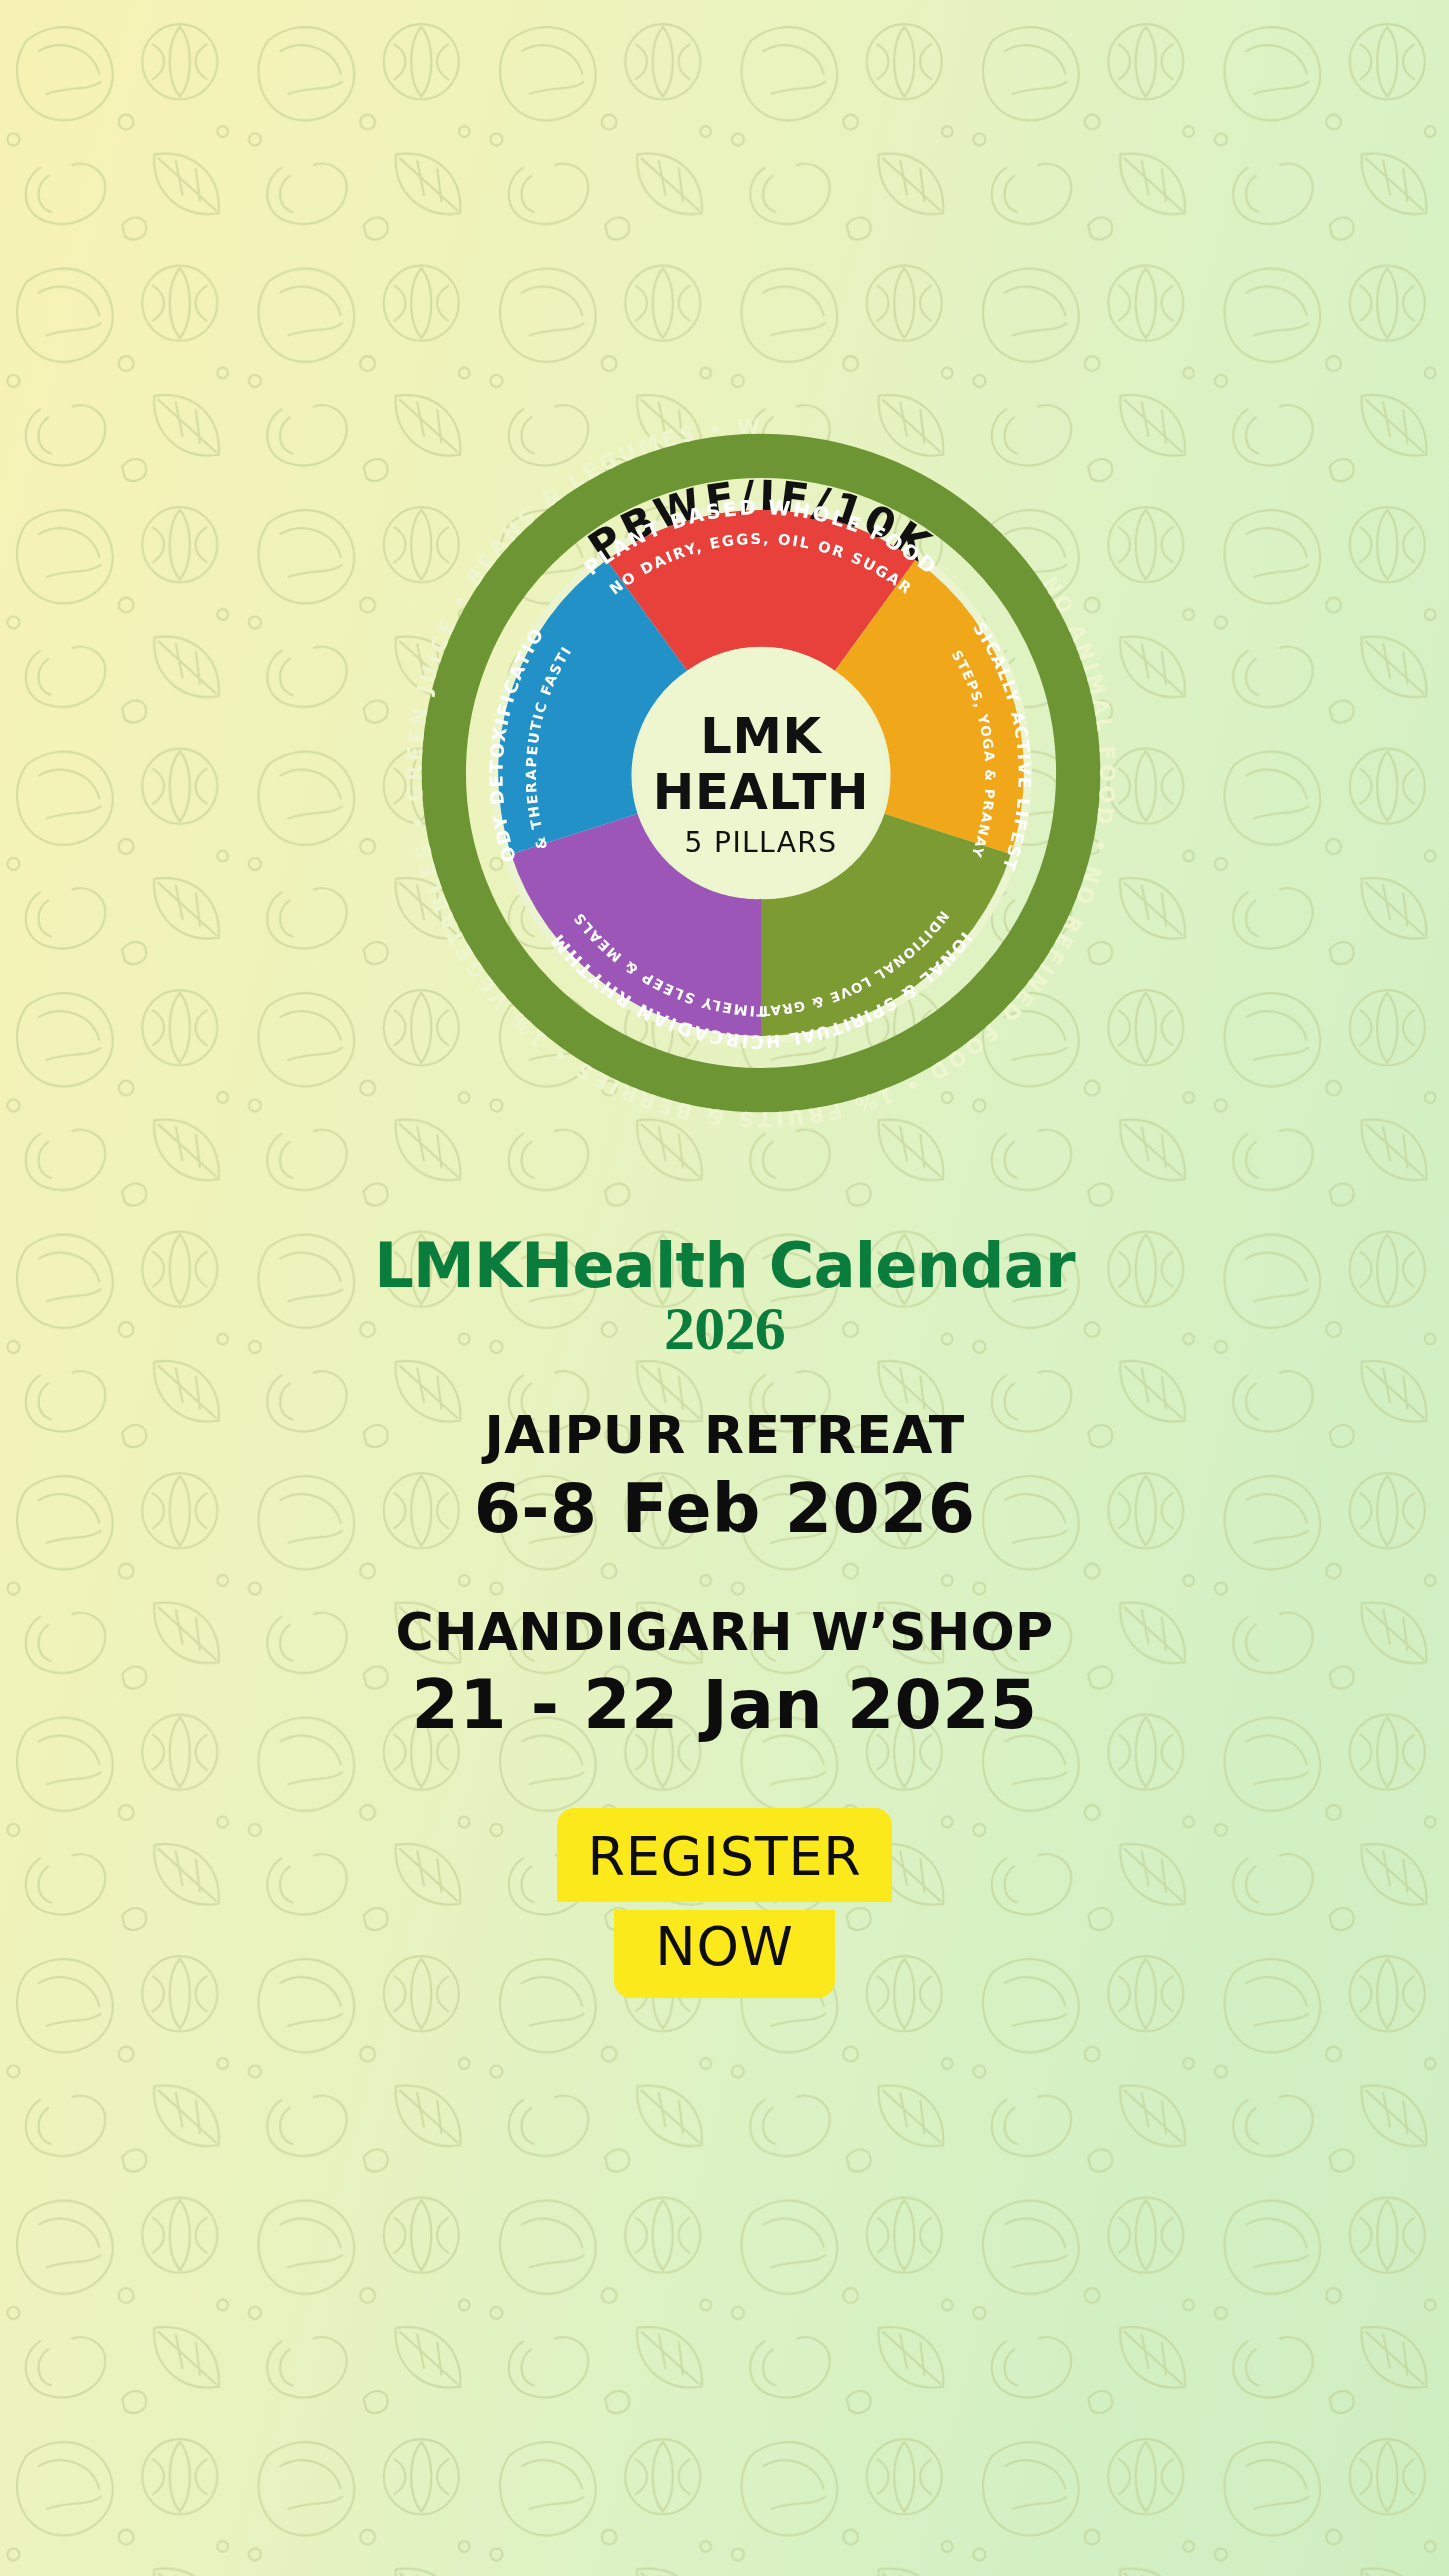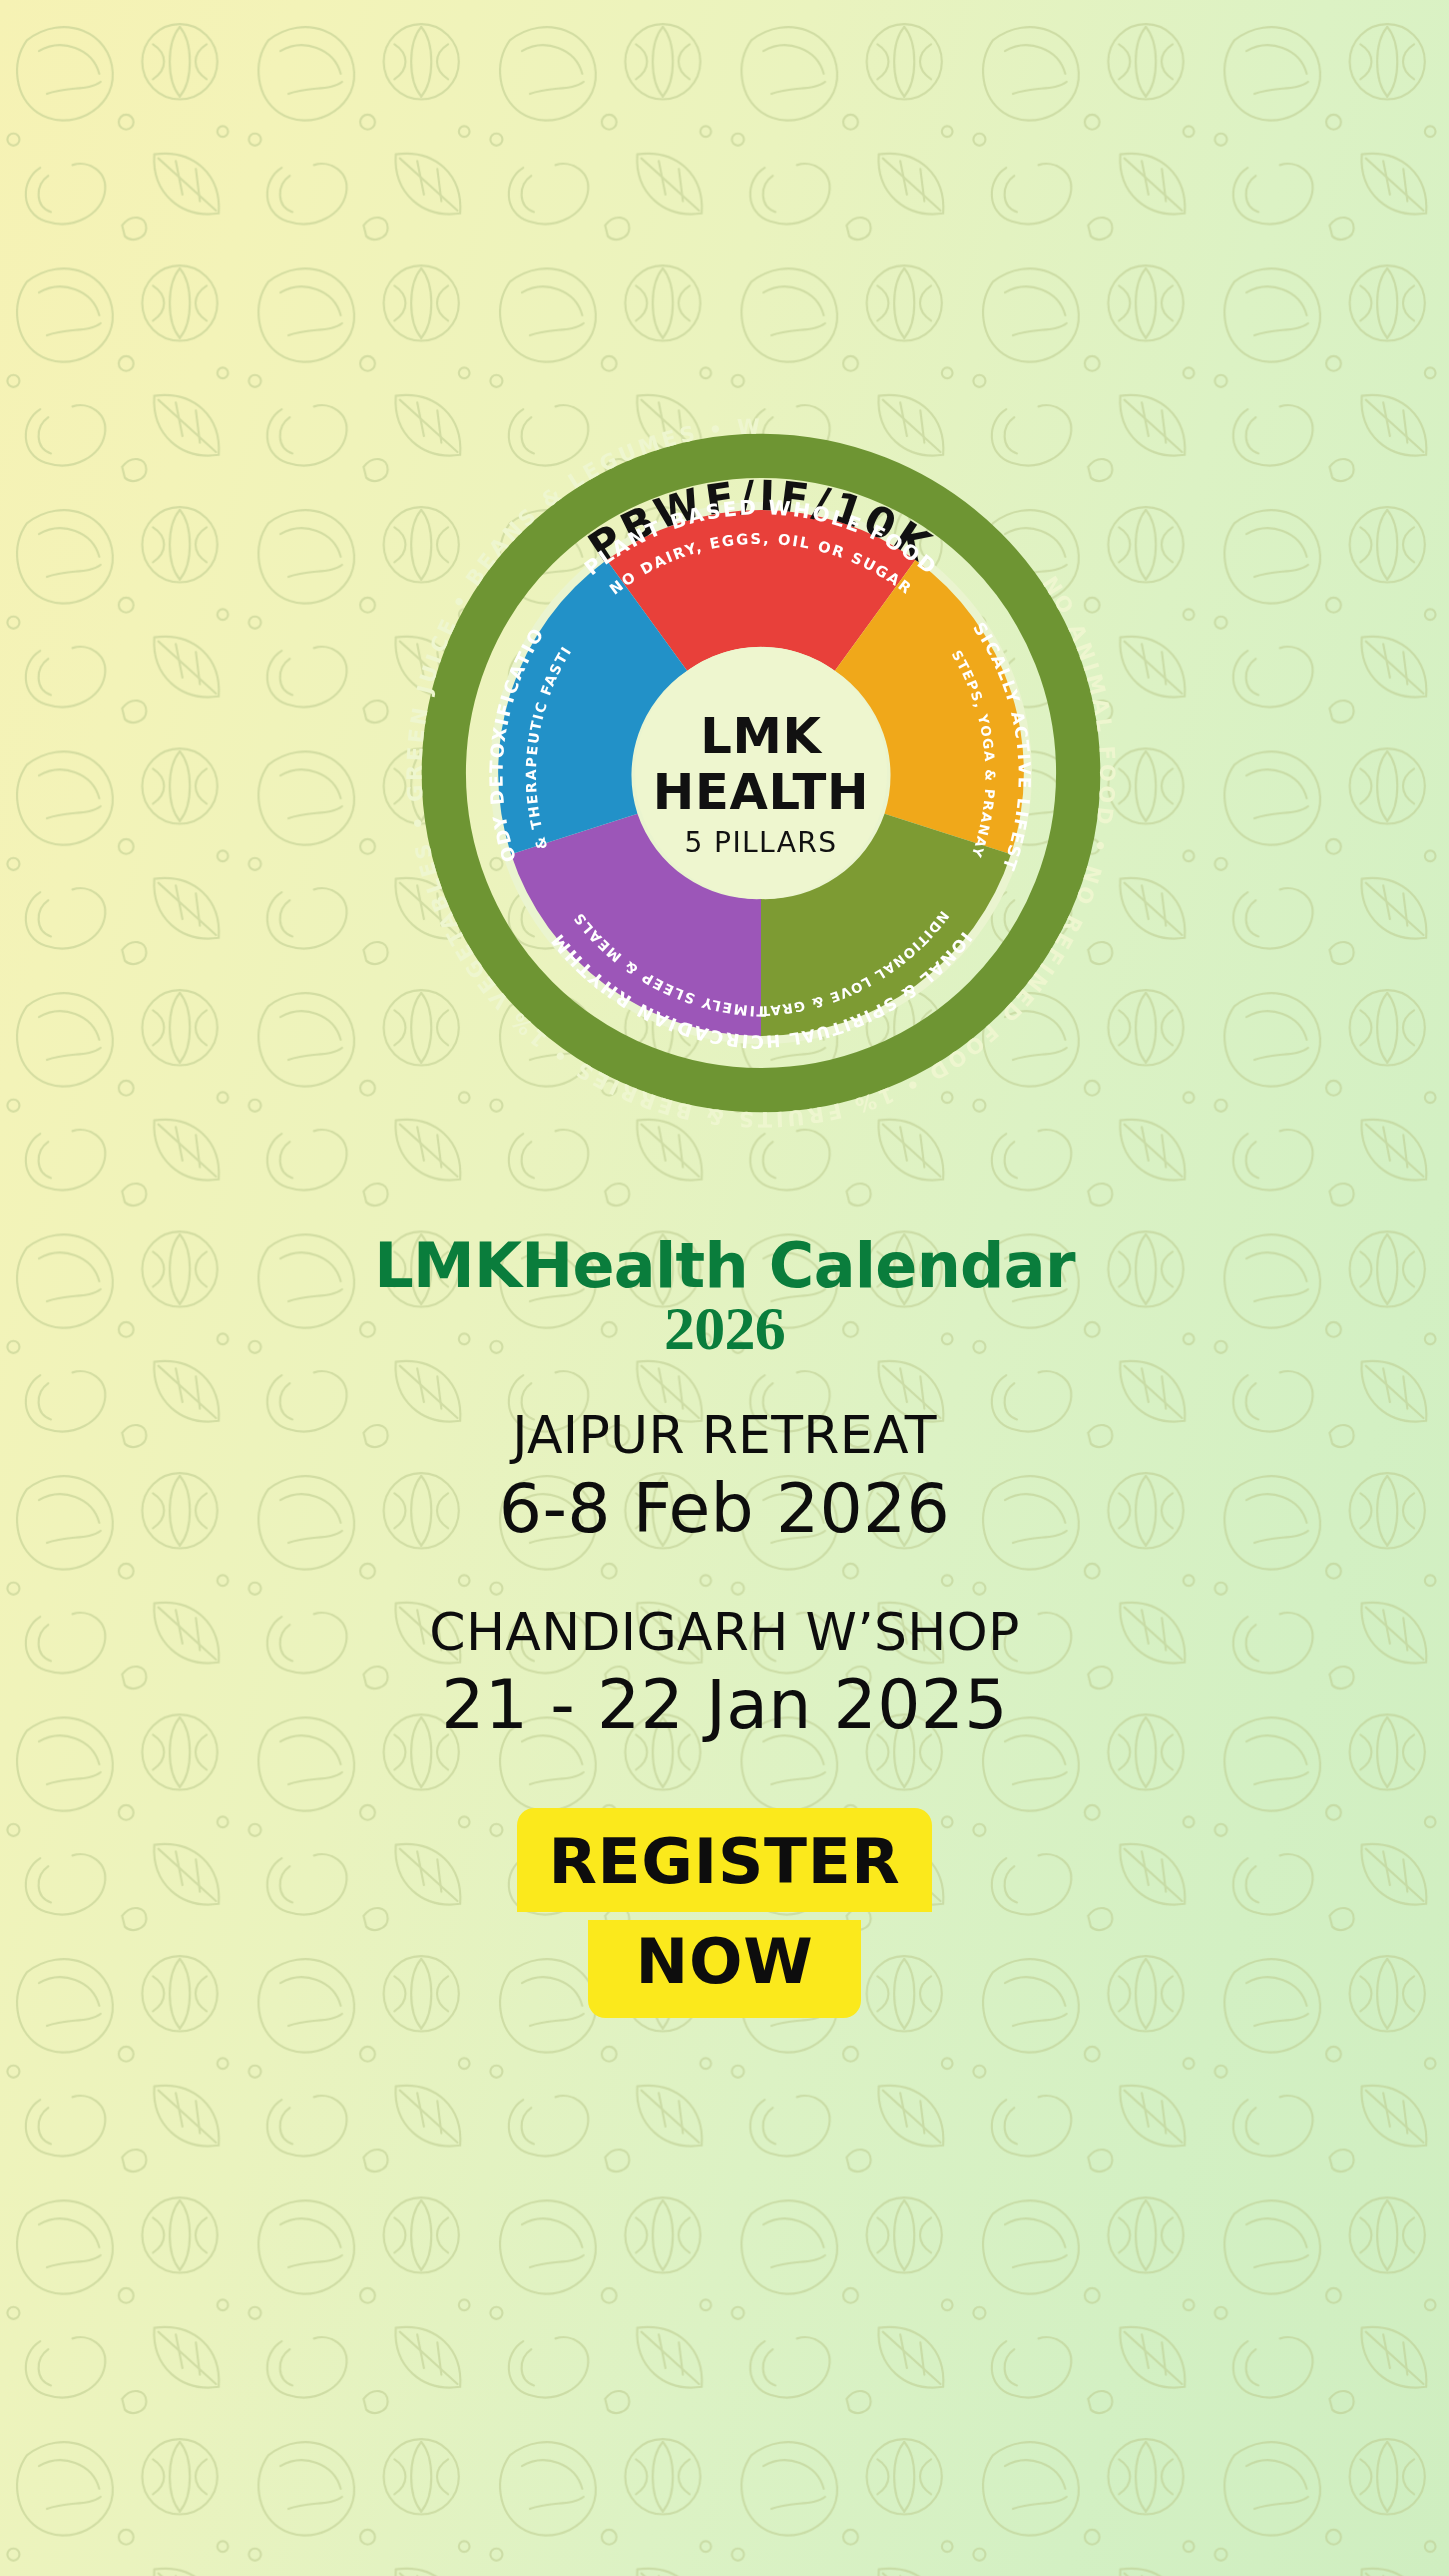--- a/index.html
+++ b/index.html
@@ -44,21 +44,21 @@
     letter-spacing:-0.7px;
     color:#0a7d3c;
     padding:0 81px;
   }
   .title .l2 { display:block;font-family:Liberation Serif, serif; }
 
   .spacer-a { height:46px; }
 
   .event {
     font-family:"DejaVu Sans", sans-serif;
-    font-weight:400;
+    font-weight:700;
     color:#0d0d0d;
     text-align:center;
   }
   .event .place {
     font-size:52px;
     line-height:1.12;
     letter-spacing:0.3px;
   }
   .event .date {
     font-size:68px;
@@ -72,22 +72,22 @@
     margin:58px auto 0;
     width:auto;
     display:inline-block;
     position:relative;
   }
   .reg-line {
     display:block;
     background:#fbe91c;
     color:#0d0d0d;
     font-family:"DejaVu Sans", sans-serif;
-    font-weight:700;
-    font-size:63px;
+    font-weight:400;
+    font-size:54px;
     letter-spacing:0.7px;
     white-space:nowrap;
   }
   .reg-line.l1 {
     padding:17.4px 31px 13.4px;
     border-radius:17.4px 17.4px 0 0;
   }
   .reg-line.l2 {
     padding:5.4px 31px 20px;
     border-radius:0 0 17.4px 17.4px;

